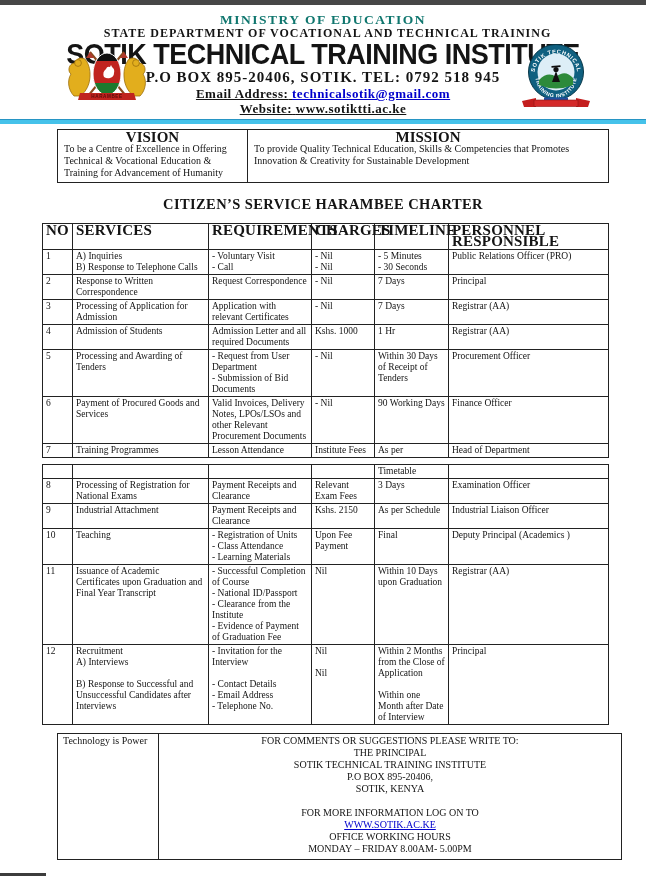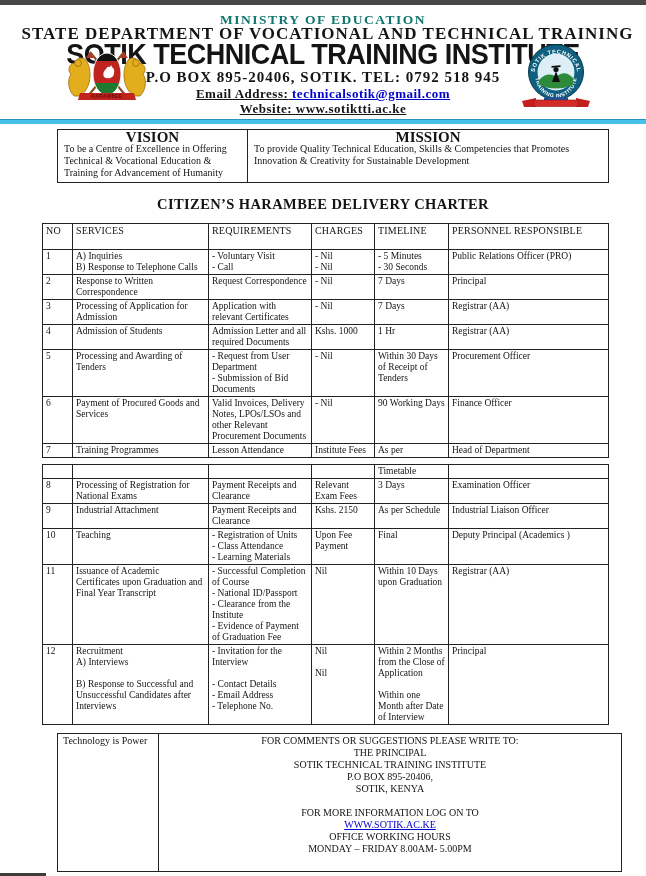--- a/index.html
+++ b/index.html
@@ -7,21 +7,21 @@
   .page {
     position:relative; width:646px; height:876px; margin:0 auto;
     background:#ffffff; color:#141414; overflow:hidden;
   }
   .top-strip { position:absolute; top:0; left:0; width:100%; height:5px; background:#474747; }
   .bottom-strip { position:absolute; bottom:0; left:0; width:46px; height:3px; background:#3c3c3c; }
 
   
   .letterhead { position:relative; padding-top:12px; text-align:center; }
   .ministry { color:#0f766e; font-weight:bold; font-size:13.5px; letter-spacing:1.5px; line-height:15px; }
-  .department { font-weight:bold; font-size:17px; letter-spacing:1px; line-height:13px;padding-left:9px; }
+  .department { font-weight:bold; font-size:12px; letter-spacing:1px; line-height:13px;padding-left:9px; }
   .institute {
     font-family:"Liberation Sans", sans-serif; font-weight:800; font-size:27px;
     letter-spacing:-0.5px; line-height:27px; transform:scaleY(1.08); transform-origin:top center;
   }
   .pobox { font-weight:bold; font-size:15px; letter-spacing:1px; line-height:17px; margin-top:2px; }
   .emailline, .webline { font-weight:bold; font-size:13px; line-height:15px; letter-spacing:0.5px;text-decoration:underline; }
   .link { color:#0000cc; text-decoration:underline; cursor:pointer; }
   .accent-bar { margin-top:3px; height:5px; width:100%; background:#45c2ea; border-top:1px solid #2795c4; }
   .arms-logo { position:absolute; left:52px; top:50px; }
   .inst-logo  { position:absolute; right:42px; top:44px; z-index:2; }
@@ -33,27 +33,27 @@
 
   
   .charter-title { margin:13px 0 10px; text-align:center; font-size:14.5px; font-weight:600; letter-spacing:0.4px; }
 
   
   .charter-table { margin-left:42px; width:566px; border-collapse:collapse; table-layout:fixed; border:1.5px solid #222; }
   .charter-table th, .charter-table td {
     border:1px solid #222; vertical-align:top; text-align:left;
     padding:1px 3px; font-size:9.5px; line-height:11px; white-space:pre-line; font-weight:normal;
   }
-  .charter-table th { height:26px; font-size:10px; letter-spacing:0.2px; }
+  .charter-table th { height:26px; font-size:15px; letter-spacing:0.2px;font-weight:bold; }
   .page-break { height:6px; }
   .cont-row td { height:14px; }
 
   
   .footer-table { margin:8px 0 0 57px; width:564px; border-collapse:collapse; table-layout:fixed; border:1.5px solid #222; }
-  .footer-table td { border:1px solid #222; vertical-align:top; padding:1px 5px 16px; font-size:10px; line-height:12px; }
+  .footer-table td { border:1px solid #222; vertical-align:top; padding:1px 5px 4px; font-size:10px; line-height:12px; }
   .footer-right { text-align:center; }
   .spacer { height:12px; }
 </style>
 </head>
 <body>
 
 <div class="page">
   <div class="top-strip"></div>
 
   <div class="letterhead">
@@ -147,21 +147,21 @@
         <div>To be a Centre of Excellence in Offering Technical &amp; Vocational Education &amp; Training for Advancement of Humanity</div>
       </td>
       <td>
         <div class="vm-title">MISSION</div>
         <div>To provide Quality Technical Education, Skills &amp; Competencies that Promotes Innovation &amp; Creativity for Sustainable Development</div>
       </td>
     </tr>
   </tbody>
     </table>
 
-  <div class="charter-title">CITIZEN’S HARAMBEE DELIVERY CHARTER</div>
+  <div class="charter-title">CITIZEN’S SERVICE HARAMBEE CHARTER</div>
 
   <table class="charter-table">
     <colgroup>
       <col style="width:30px">
         <col style="width:136px">
         <col style="width:103px">
       <col style="width:63px">
         <col style="width:74px">
         <col style="width:160px">
     </colgroup>

